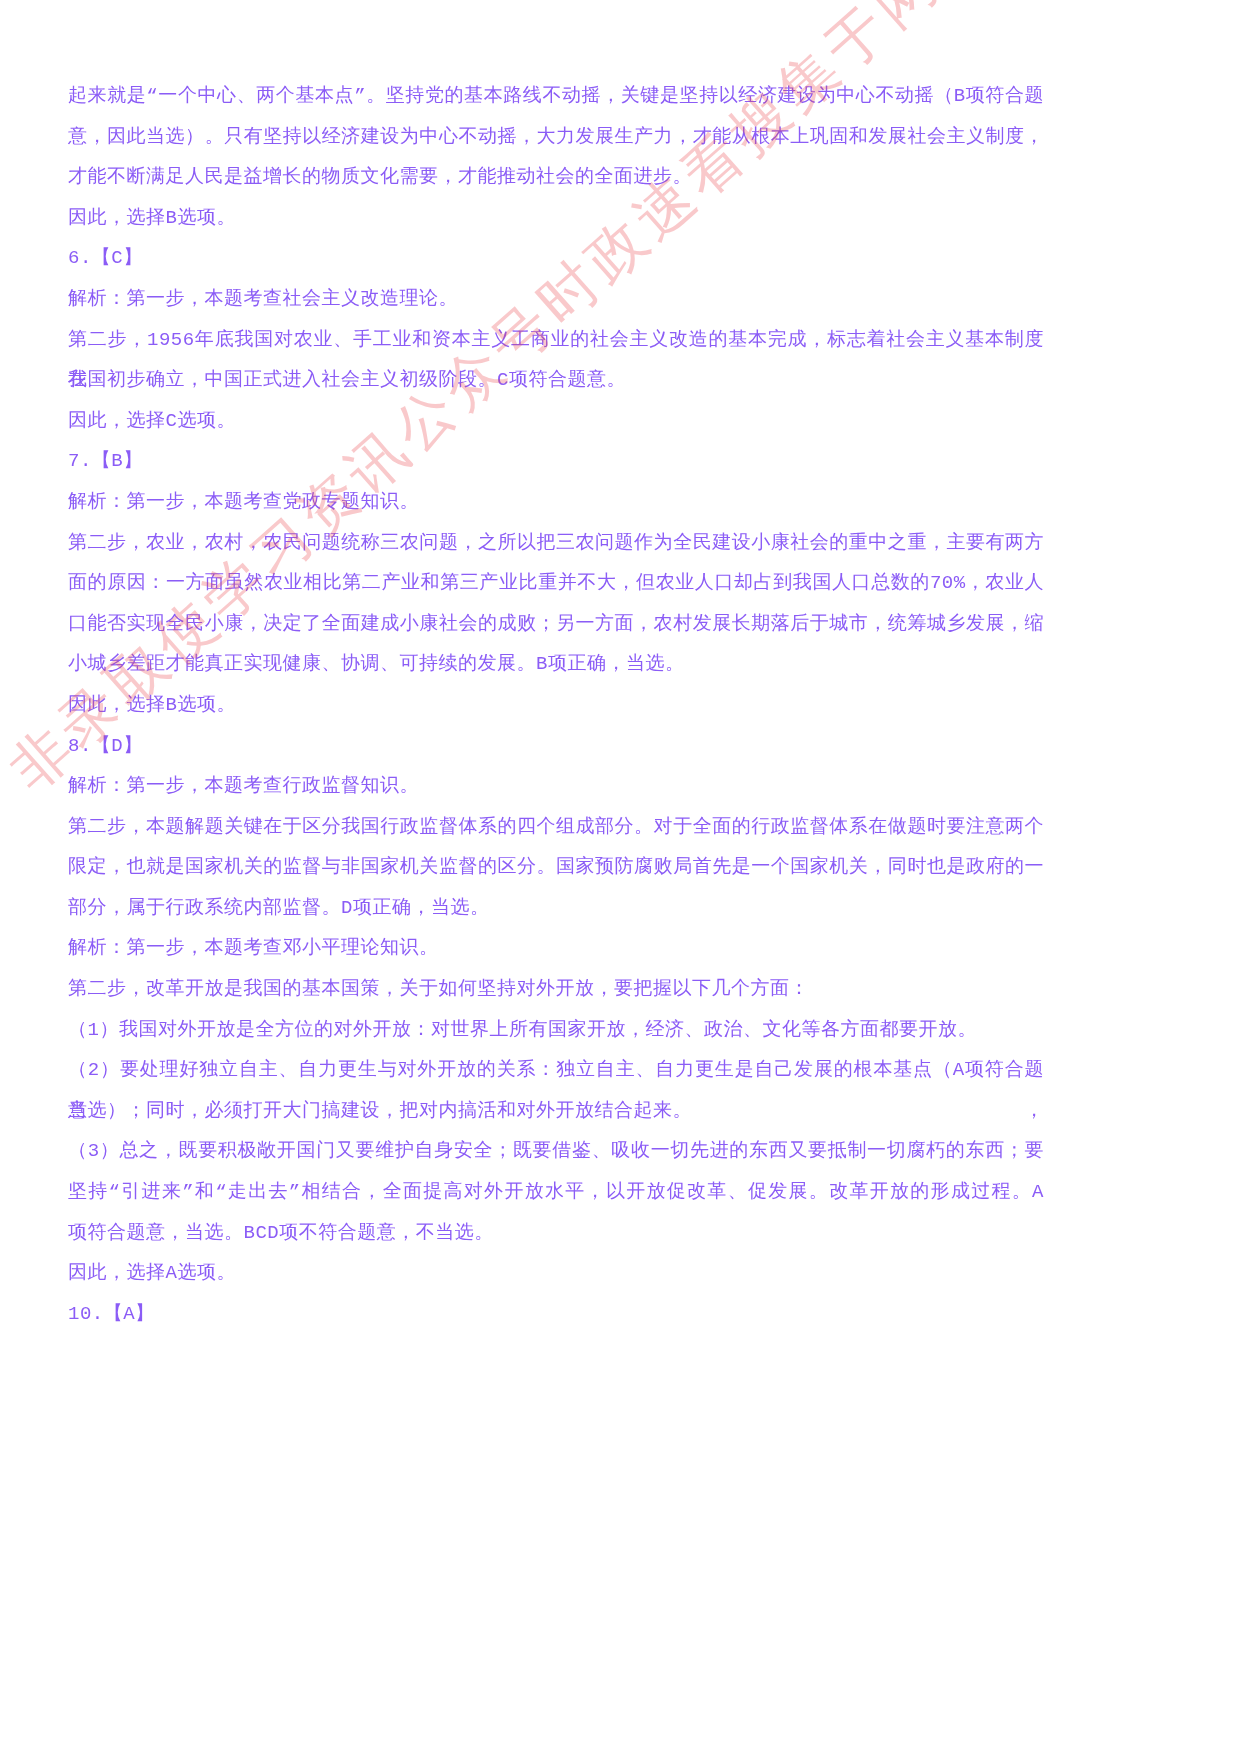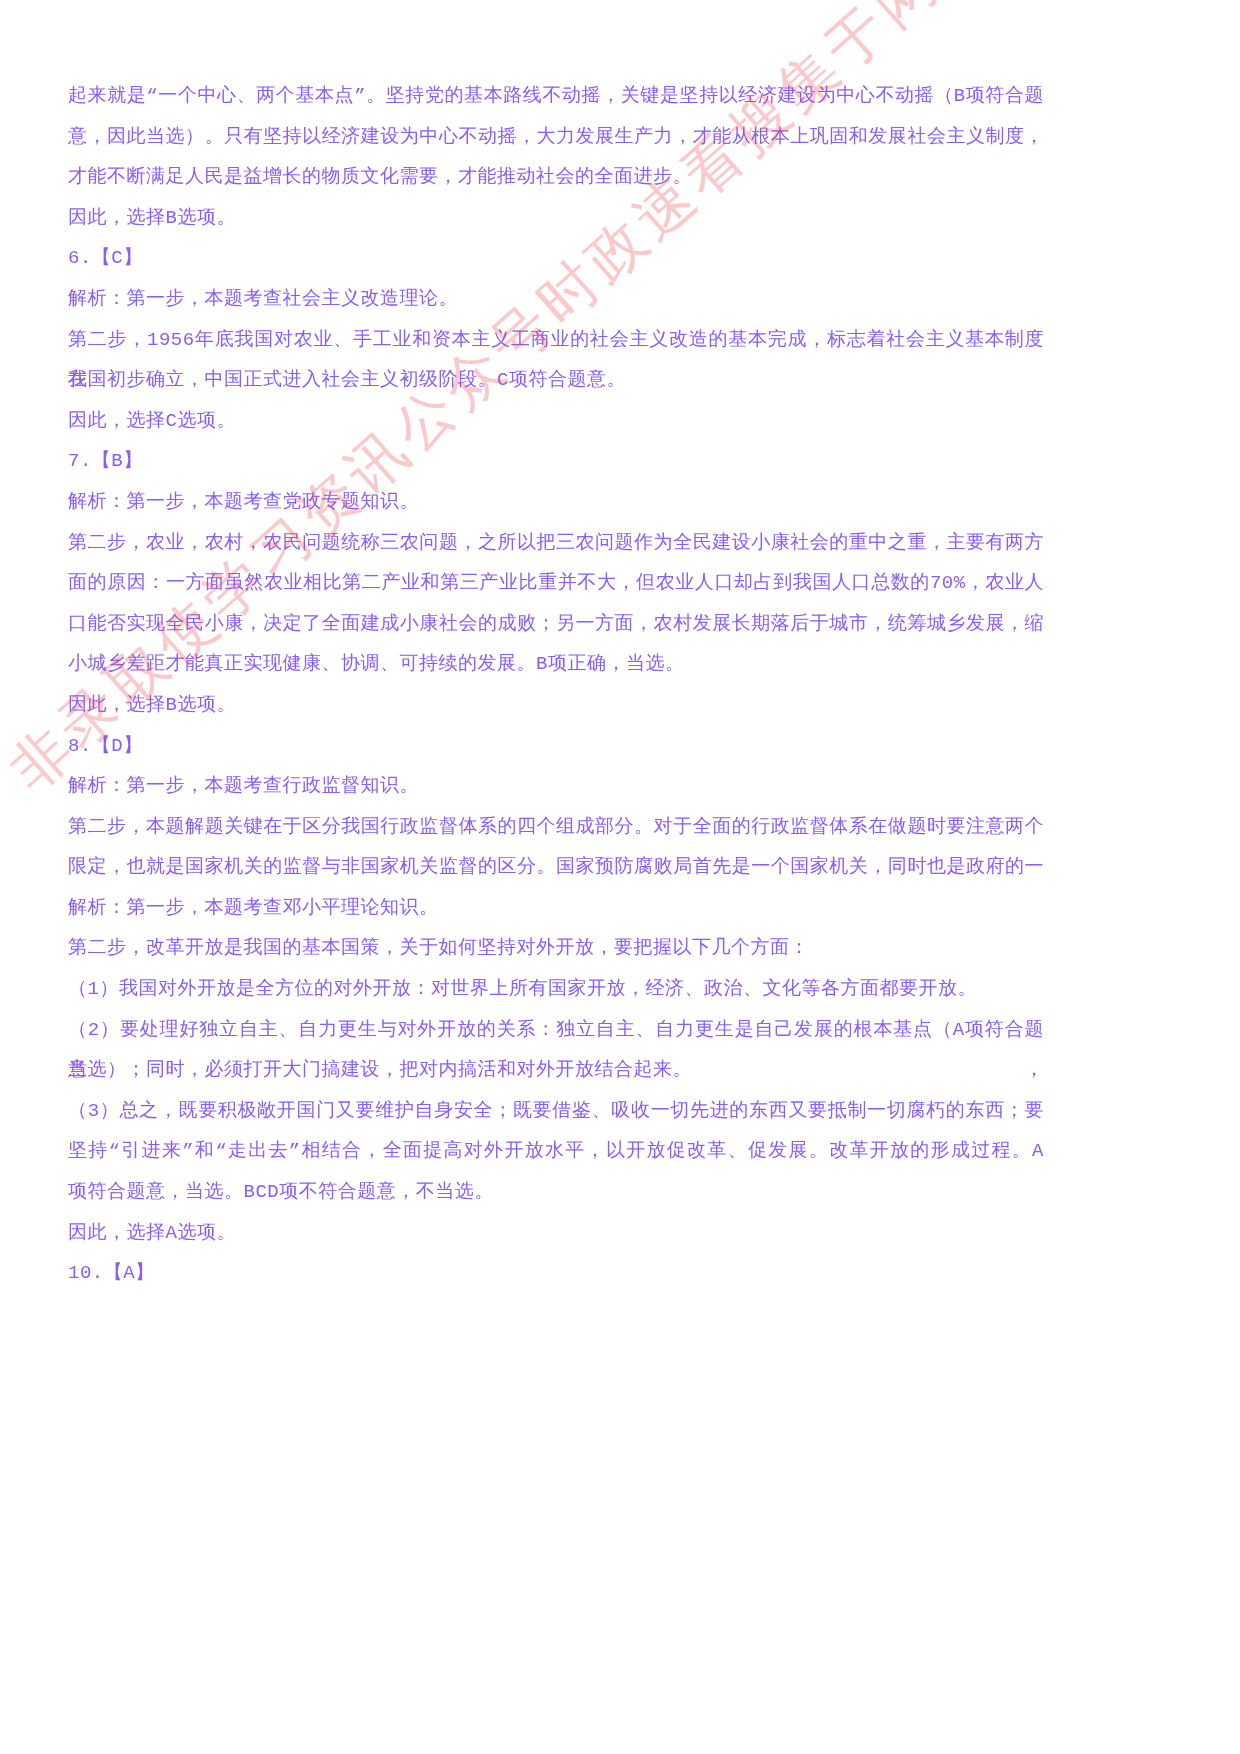--- a/index.html
+++ b/index.html
@@ -39,20 +39,21 @@
   <div class="line">解析：第一步，本题考查党政专题知识。</div>
   <div class="line justify">第二步，农业，农村，农民问题统称三农问题，之所以把三农问题作为全民建设小康社会的重中之重，主要有两方</div>
   <div class="line justify">面的原因：一方面虽然农业相比第二产业和第三产业比重并不大，但农业人口却占到我国人口总数的70%，农业人</div>
   <div class="line justify">口能否实现全民小康，决定了全面建成小康社会的成败；另一方面，农村发展长期落后于城市，统筹城乡发展，缩</div>
   <div class="line">小城乡差距才能真正实现健康、协调、可持续的发展。B项正确，当选。</div>
   <div class="line">因此，选择B选项。</div>
   <div class="line">8.【D】</div>
   <div class="line">解析：第一步，本题考查行政监督知识。</div>
   <div class="line justify">第二步，本题解题关键在于区分我国行政监督体系的四个组成部分。对于全面的行政监督体系在做题时要注意两个</div>
   <div class="line justify">限定，也就是国家机关的监督与非国家机关监督的区分。国家预防腐败局首先是一个国家机关，同时也是政府的一</div>
+  <div class="line">部分，属于行政系统内部监督。D项正确，当选。</div>
   <div class="line">解析：第一步，本题考查邓小平理论知识。</div>
   <div class="line">第二步，改革开放是我国的基本国策，关于如何坚持对外开放，要把握以下几个方面：</div>
   <div class="line">（1）我国对外开放是全方位的对外开放：对世界上所有国家开放，经济、政治、文化等各方面都要开放。</div>
   <div class="line justify">（2）要处理好独立自主、自力更生与对外开放的关系：独立自主、自力更生是自己发展的根本基点（A项符合题意，</div>
   <div class="line">当选）；同时，必须打开大门搞建设，把对内搞活和对外开放结合起来。</div>
   <div class="line justify">（3）总之，既要积极敞开国门又要维护自身安全；既要借鉴、吸收一切先进的东西又要抵制一切腐朽的东西；要</div>
   <div class="line justify">坚持“引进来”和“走出去”相结合，全面提高对外开放水平，以开放促改革、促发展。改革开放的形成过程。A</div>
   <div class="line">项符合题意，当选。BCD项不符合题意，不当选。</div>
   <div class="line">因此，选择A选项。</div>
   <div class="line">10.【A】</div>

